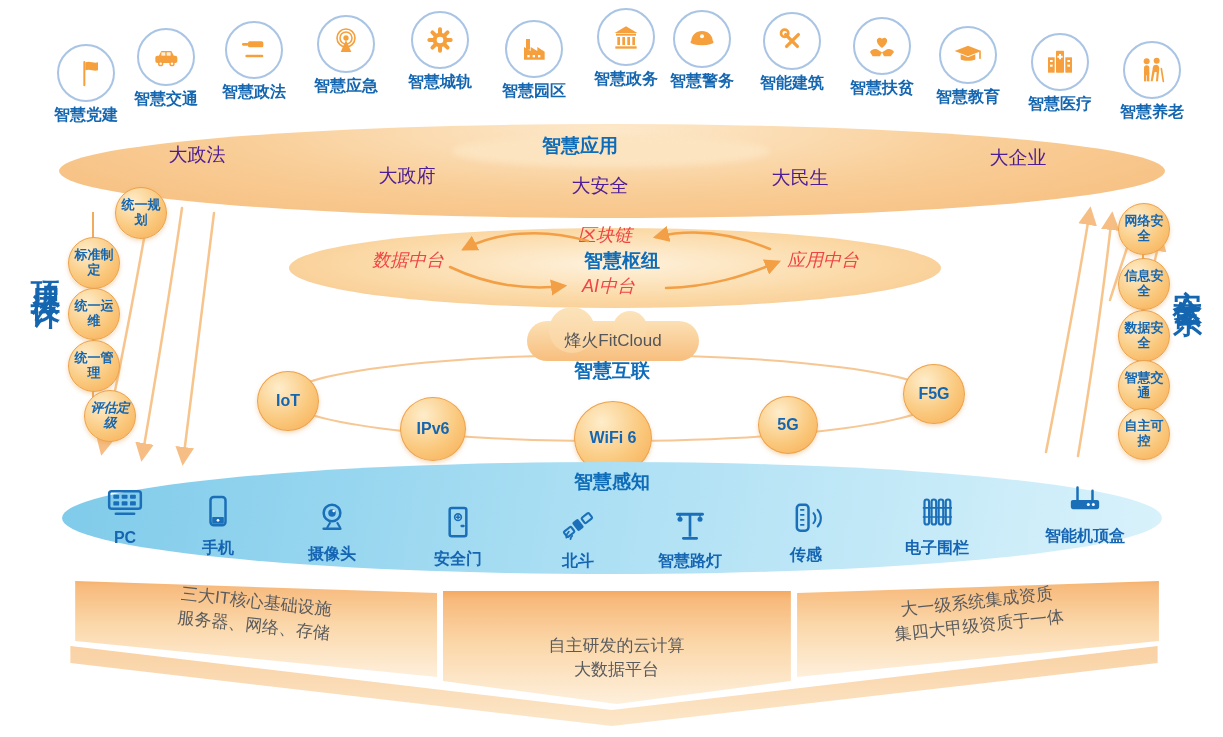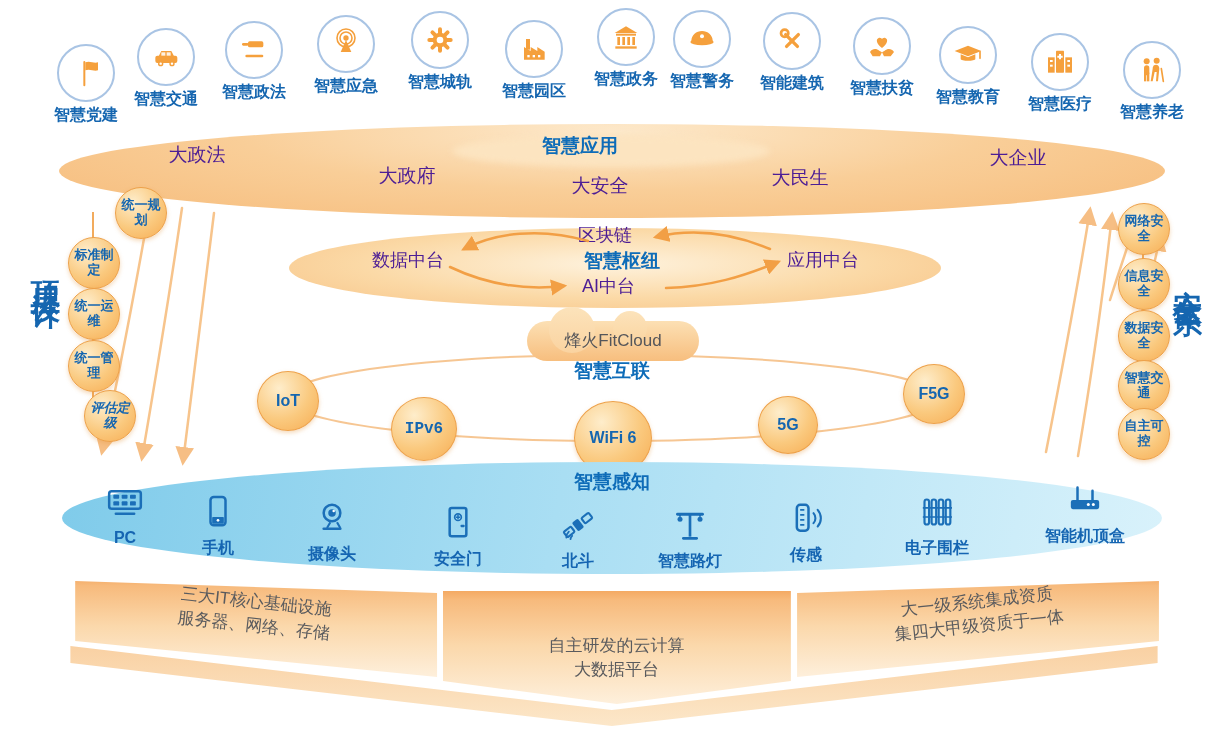--- a/index.html
+++ b/index.html
@@ -17,21 +17,21 @@
   
   .band{left:59px;top:124px;width:1106px;height:94px;border-radius:50%;
         background:radial-gradient(ellipse at 50% 8%,#FDE9CB 0%,#F9CE98 48%,#F6BB7A 100%);}
   .band-glow{left:452px;top:135px;width:318px;height:32px;border-radius:50%;background:#FCE4C0;filter:blur(3px);}
   .layer-title{font-size:19px;font-weight:bold;color:#0E6CB8;text-align:center;white-space:nowrap;}
   .band-item{position:absolute;width:90px;text-align:center;font-size:19px;color:#4c1d95;white-space:nowrap;}
 
   
   .hub{left:289px;top:228px;width:652px;height:80px;border-radius:50%;
        background:radial-gradient(ellipse at 50% 45%,#FEF2DD 0%,#FBD9A6 55%,#F7C285 100%);}
-  .hub-text{position:absolute;font-size:18px;color:#4c1d95;white-space:nowrap;}
+  .hub-text{position:absolute;font-size:18px;color:#ef4444;white-space:nowrap;font-style:italic;}
 
   
   .cloud{left:527px;top:321px;width:172px;height:40px;border-radius:22px;
          background:linear-gradient(#FCE0B4,#F7BE7E);}
   .cloud:before{content:"";position:absolute;left:22px;top:-14px;width:46px;height:46px;border-radius:50%;
          background:linear-gradient(#FCE3BB,#FAD3A0);}
   .cloud:after{content:"";position:absolute;left:86px;top:-10px;width:34px;height:34px;border-radius:50%;
          background:linear-gradient(#FCE3BB,#FAD49F);}
   .cloud span{position:relative;z-index:1;display:block;text-align:center;line-height:40px;
          font-size:17px;color:#55565A;}
@@ -116,21 +116,21 @@
       <path d="M666 288 C710 287 744 276 778 262" marker-end="url(#arrHub)"></path>
     </g>
   </svg>
 
   <div class="abs cloud">
     <span>烽火FitCloud</span>
   </div>
   <div class="abs layer-title" style="left:516px;top:358px;width:192px;">智慧互联</div>
 
   <div class="bubble node" style="left:257px;top:371px;width:60px;height:58px;">IoT</div>
-  <div class="bubble node" style="left:391px;top:397px;width:64px;height:62px;font-family:Liberation Mono, monospace;">IPv6</div>
+  <div class="bubble node" style="left:400px;top:397px;width:64px;height:62px;">IPv6</div>
   <div class="bubble node" style="left:574px;top:401px;width:76px;height:72px;">WiFi 6</div>
   <div class="bubble node" style="left:758px;top:396px;width:58px;height:56px;">5G</div>
   <div class="bubble node" style="left:903px;top:364px;width:60px;height:58px;">F5G</div>
 
   <div class="abs sense"></div>
   <div class="abs layer-title" style="left:516px;top:469px;width:192px;">智慧感知</div>
 
   <div class="device" style="left:69px;top:483px;">
     <svg width="44" height="40" viewBox="0 0 48 48">
       <rect x="5" y="10" width="38" height="21" rx="3" fill="none" stroke="#1B6FB8" stroke-width="3"></rect>

